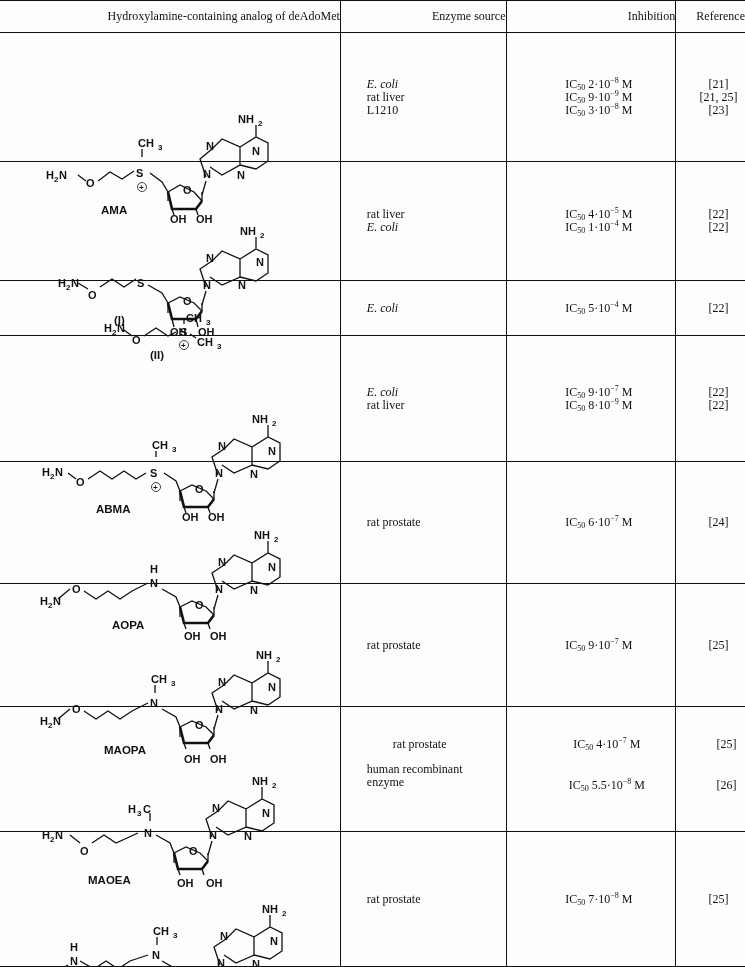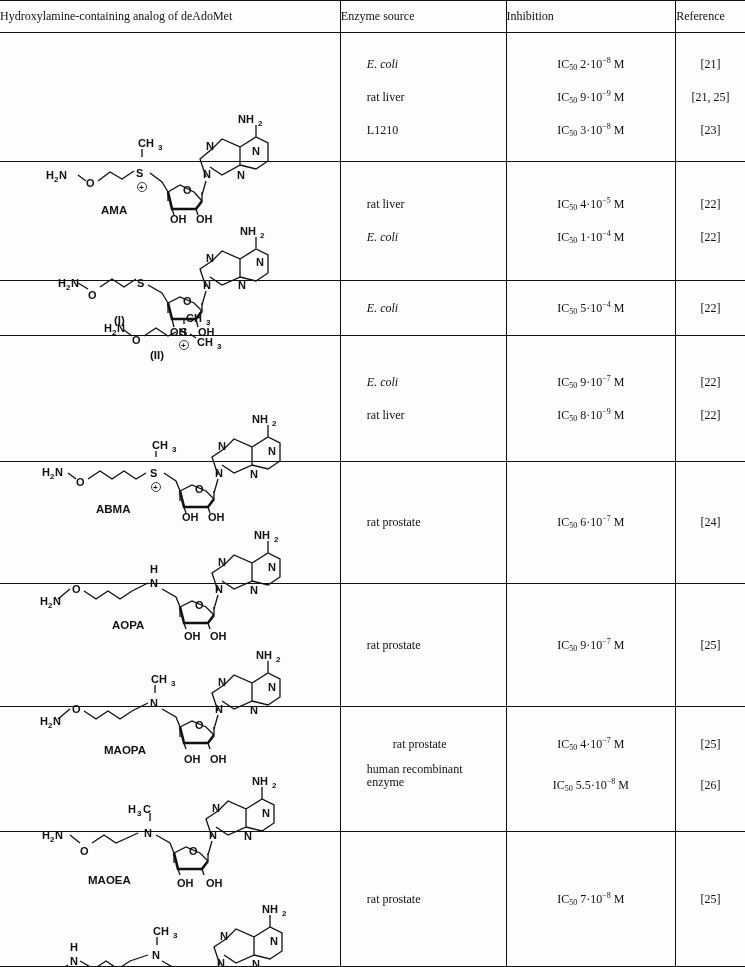--- a/index.html
+++ b/index.html
@@ -1,28 +1,28 @@
 <!DOCTYPE html>
 <html><head>
 <meta charset="utf-8">
 <style>
   html,body{margin:0;padding:0;background:#fdfdfb;}
   body{width:745px;height:967px;position:relative;overflow:hidden;font-family:"Liberation Serif","DejaVu Serif",serif;color:#111;}
   table{border-collapse:collapse;position:absolute;left:0;top:0;width:745px;table-layout:fixed;}
   td,th{border:1px solid #111;padding:0;vertical-align:middle;font-weight:normal;font-size:12px;}
   td:first-child,th:first-child{border-left:none;}
   td:last-child,th:last-child{border-right:none;}
-  th{height:31px;text-align:left;font-family:Liberation Serif, serif;}
+  th{height:31px;text-align:right;font-family:Liberation Serif, serif;}
   .c-struct{width:339px;}
   .c-src{width:165px;}
   .c-inh{width:169px;}
   .c-ref{width:69px;}
-  .lines{display:flex;flex-direction:column;justify-content:space-around;height:100%;gap:20px;}
+  .lines{display:flex;flex-direction:column;justify-content:space-around;height:100%;}
   .src .ln{padding-left:26px;text-align:left;line-height:13px;}
-  .inh .ln,.ref .ln{text-align:center;line-height:13px;}
+  .inh .ln,.ref .ln{text-align:center;line-height:13px;margin-left:16px;}
   .it{font-style:italic;}
   sub{font-size:8px;vertical-align:-2px;line-height:0;}
   sup{font-size:8px;vertical-align:5px;line-height:0;}
   .mol{position:relative;width:339px;height:100%;}
   .mol svg{position:absolute;left:0;top:0;}
   .mol text{font-family:"Liberation Sans","DejaVu Sans",sans-serif;font-weight:bold;fill:#111;}
   .lbl{font-size:11.5px;}
   .atom{font-size:11px;}
   .sm{font-size:8px;}
 </style>

